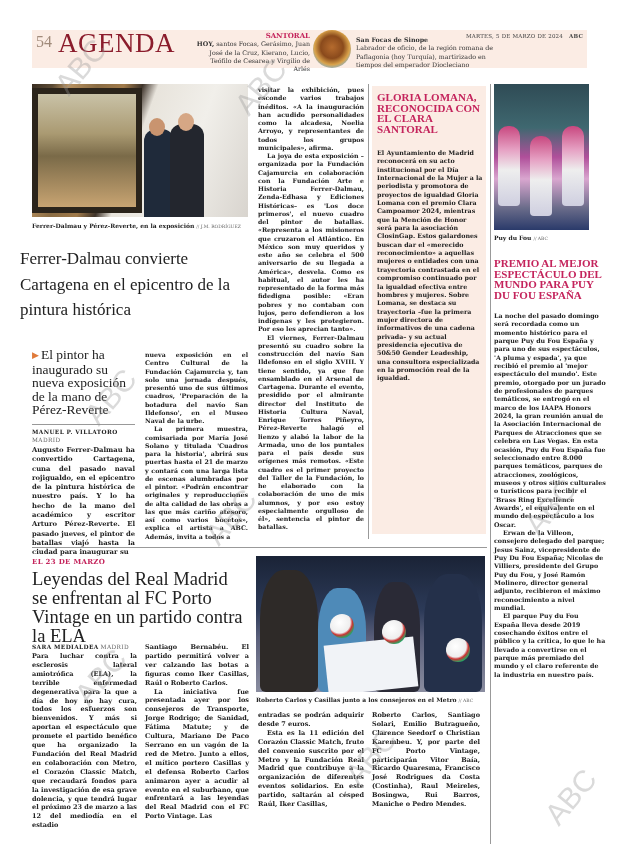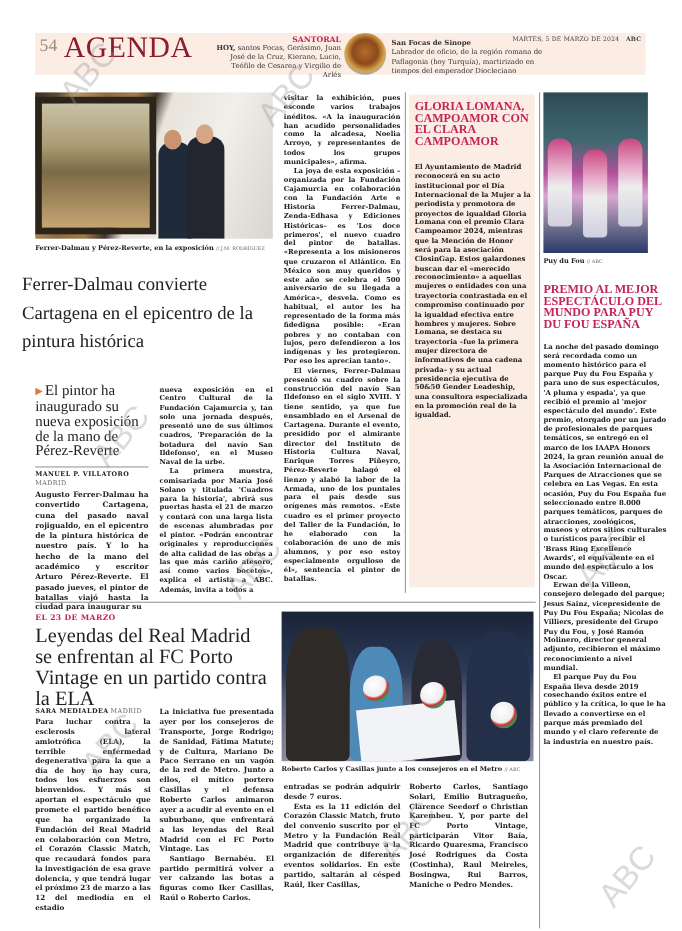--- a/index.html
+++ b/index.html
@@ -116,21 +116,21 @@
 </div>
 <div class="col" style="left:258px; top:86px; width:106px;">
   <p>visitar la exhibición, pues esconde varios trabajos inéditos. «A la inauguración han acudido personalidades como la alcadesa, Noelia Arroyo, y representantes de todos los grupos municipales», afirma.</p>
   <p>La joya de esta exposición –organizada por la Fundación Cajamurcia en colaboración con la Fundación Arte e Historia Ferrer-Dalmau, Zenda-Edhasa y Ediciones Históricas– es 'Los doce primeros', el nuevo cuadro del pintor de batallas. «Representa a los misioneros que cruzaron el Atlántico. En México son muy queridos y este año se celebra el 500 aniversario de su llegada a América», desvela. Como es habitual, el autor les ha representado de la forma más fidedigna posible: «Eran pobres y no contaban con lujos, pero defendieron a los indígenas y les protegieron. Por eso les aprecian tanto».</p>
   <p>El viernes, Ferrer-Dalmau presentó su cuadro sobre la construcción del navío San Ildefonso en el siglo XVIII. Y tiene sentido, ya que fue ensamblado en el Arsenal de Cartagena. Durante el evento, presidido por el almirante director del Instituto de Historia Cultura Naval, Enrique Torres Piñeyro, Pérez-Reverte halagó el lienzo y alabó la labor de la Armada, uno de los puntales para el país desde sus orígenes más remotos. «Este cuadro es el primer proyecto del Taller de la Fundación, lo he elaborado con la colaboración de uno de mis alumnos, y por eso estoy especialmente orgulloso de él», sentencia el pintor de batallas.</p>
 </div>
 
 <div class="vline" style="left:368px; top:84px; height:455px;"></div>
 
 <div class="sidebar1"></div>
-<h2 class="sb-title">GLORIA LOMANA, CAMPOAMOR CON EL CLARA CAMPOAMOR</h2>
+<h2 class="sb-title">GLORIA LOMANA, RECONOCIDA CON EL CLARA SANTORAL</h2>
 <div class="sb-body">El Ayuntamiento de Madrid reconocerá en su acto institucional por el Día Internacional de la Mujer a la periodista y promotora de proyectos de igualdad Gloria Lomana con el premio Clara Campoamor 2024, mientras que la Mención de Honor será para la asociación ClosinGap. Estos galardones buscan dar el «merecido reconocimiento» a aquellas mujeres o entidades con una trayectoria contrastada en el compromiso continuado por la igualdad efectiva entre hombres y mujeres. Sobre Lomana, se destaca su trayectoria –fue la primera mujer directora de informativos de una cadena privada– y su actual presidencia ejecutiva de 50&amp;50 Gender Leadeship, una consultora especializada en la promoción real de la igualdad.</div>
 
 <div class="vline" style="left:490px; top:84px; height:760px;"></div>
 
 <div class="photo-puy">
   <div class="r" style="left:4px;"></div>
   <div class="r" style="left:36px; top:52px;"></div>
   <div class="r" style="left:68px;"></div>
 </div>
 <div class="cap" style="left:494px; top:234px;">
@@ -150,22 +150,22 @@
 
 <div class="byline" style="left:32px; top:643px;">
   <b>SARA MEDIALDEA</b>
   <span class="loc">MADRID</span>
 </div>
 
 <div class="col" style="left:32px; top:652px; width:105px; font-size:6.5px; line-height:8.9px;">
   <p>Para luchar contra la esclerosis lateral amiotrófica (ELA), la terrible enfermedad degenerativa para la que a día de hoy no hay cura, todos los esfuerzos son bienvenidos. Y más si aportan el espectáculo que promete el partido benéfico que ha organizado la Fundación del Real Madrid en colaboración con Metro, el Corazón Classic Match, que recaudará fondos para la investigación de esa grave dolencia, y que tendrá lugar el próximo 23 de marzo a las 12 del mediodía en el estadio</p>
 </div>
 <div class="col" style="left:145px; top:643px; width:104px; font-size:6.5px; line-height:8.9px;">
+  <p>Santiago Bernabéu. El partido permitirá volver a ver calzando las botas a figuras como Iker Casillas, Raúl o Roberto Carlos.</p>
   <p>La iniciativa fue presentada ayer por los consejeros de Transporte, Jorge Rodrigo; de Sanidad, Fátima Matute; y de Cultura, Mariano De Paco Serrano en un vagón de la red de Metro. Junto a ellos, el mítico portero Casillas y el defensa Roberto Carlos animaron ayer a acudir al evento en el suburbano, que enfrentará a las leyendas del Real Madrid con el FC Porto Vintage. Las</p>
-  <p>Santiago Bernabéu. El partido permitirá volver a ver calzando las botas a figuras como Iker Casillas, Raúl o Roberto Carlos.</p>
 </div>
 
 <div class="photo2">
   <div class="f" style="left:4px; top:14px; width:58px; height:122px; background:#2e2a28;"></div>
   <div class="f" style="left:62px; top:32px; width:48px; height:104px; background:#4e8ab8;"></div>
   <div class="f" style="left:118px; top:26px; width:46px; height:110px; background:#2a2a36;"></div>
   <div class="f" style="left:168px; top:18px; width:58px; height:118px; background:#24304a;"></div>
   <div class="shirt"></div>
   <div class="ball" style="left:74px; top:58px;"></div>
   <div class="ball" style="left:126px; top:64px;"></div>

